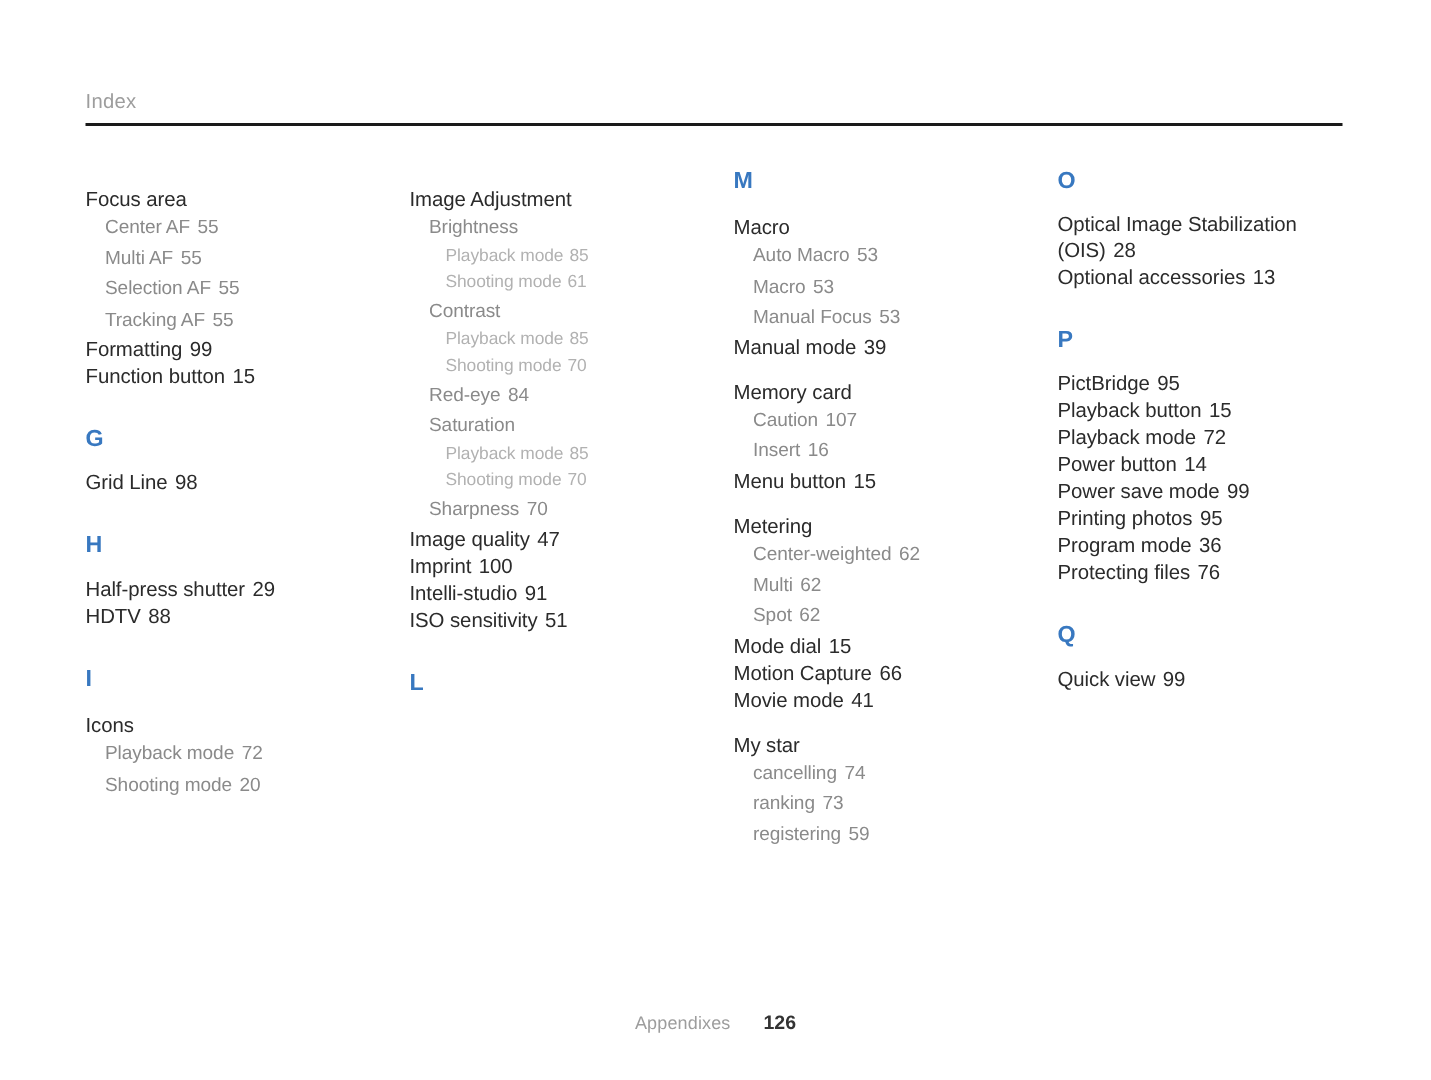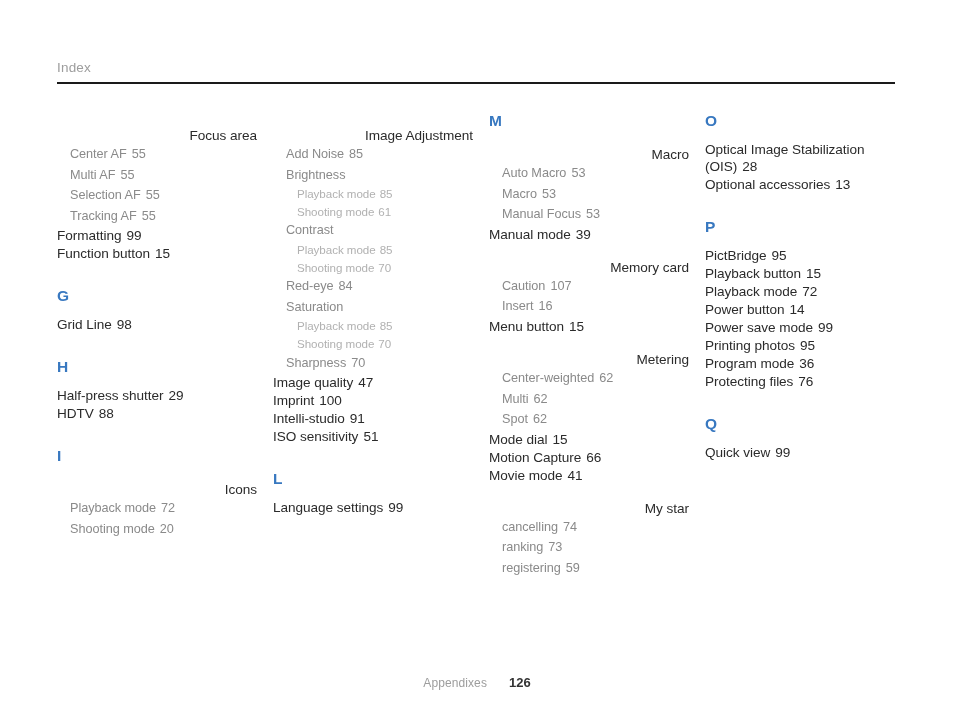--- a/index.html
+++ b/index.html
@@ -110,21 +110,21 @@
     padding-left: 24px;
     letter-spacing: -0.05px;
   }
   .entry-l3 .pg {
     margin-left: 4px;
     color: #b1b1b1;
   }
 
   
   .group { margin-top: 13px; }
-  .group > .entry-l1 { margin-top: 16px; text-align: right; }
+  .group > .entry-l1 { margin-top: 4px; }
 
   
   .footer {
     position: absolute;
     left: 0;
     top: 673px;
     width: 954px;
     text-align: center;
     white-space: nowrap;
   }
@@ -175,41 +175,39 @@
         </div>
         <div class="group">
           <div class="entry-l1"><span>Icons</span></div>
           <div class="entry-l2"><span>Playback mode</span><span class="pg">72</span></div>
           <div class="entry-l2"><span>Shooting mode</span><span class="pg">20</span></div>
         </div>
       </div>
       <div class="column">
         <div class="group">
           <div class="entry-l1"><span>Image Adjustment</span></div>
-          <div class="entry-l2"><span>Add Noise</span><span class="pg">85</span></div>
           <div class="entry-l2"><span>Brightness</span></div>
           <div class="entry-l3"><span>Playback mode</span><span class="pg">85</span></div>
           <div class="entry-l3"><span>Shooting mode</span><span class="pg">61</span></div>
           <div class="entry-l2"><span>Contrast</span></div>
           <div class="entry-l3"><span>Playback mode</span><span class="pg">85</span></div>
           <div class="entry-l3"><span>Shooting mode</span><span class="pg">70</span></div>
           <div class="entry-l2"><span>Red-eye</span><span class="pg">84</span></div>
           <div class="entry-l2"><span>Saturation</span></div>
           <div class="entry-l3"><span>Playback mode</span><span class="pg">85</span></div>
           <div class="entry-l3"><span>Shooting mode</span><span class="pg">70</span></div>
           <div class="entry-l2"><span>Sharpness</span><span class="pg">70</span></div>
         </div>
         <div class="entry-l1"><span>Image quality</span><span class="pg">47</span></div>
         <div class="entry-l1"><span>Imprint</span><span class="pg">100</span></div>
         <div class="entry-l1"><span>Intelli-studio</span><span class="pg">91</span></div>
         <div class="entry-l1"><span>ISO sensitivity</span><span class="pg">51</span></div>
         <div class="block">
           <div class="section-letter">L</div>
         </div>
-        <div class="entry-l1"><span>Language settings</span><span class="pg">99</span></div>
       </div>
       <div class="column">
         <div class="block">
           <div class="section-letter">M</div>
         </div>
         <div class="group">
           <div class="entry-l1"><span>Macro</span></div>
           <div class="entry-l2"><span>Auto Macro</span><span class="pg">53</span></div>
           <div class="entry-l2"><span>Macro</span><span class="pg">53</span></div>
           <div class="entry-l2"><span>Manual Focus</span><span class="pg">53</span></div>

